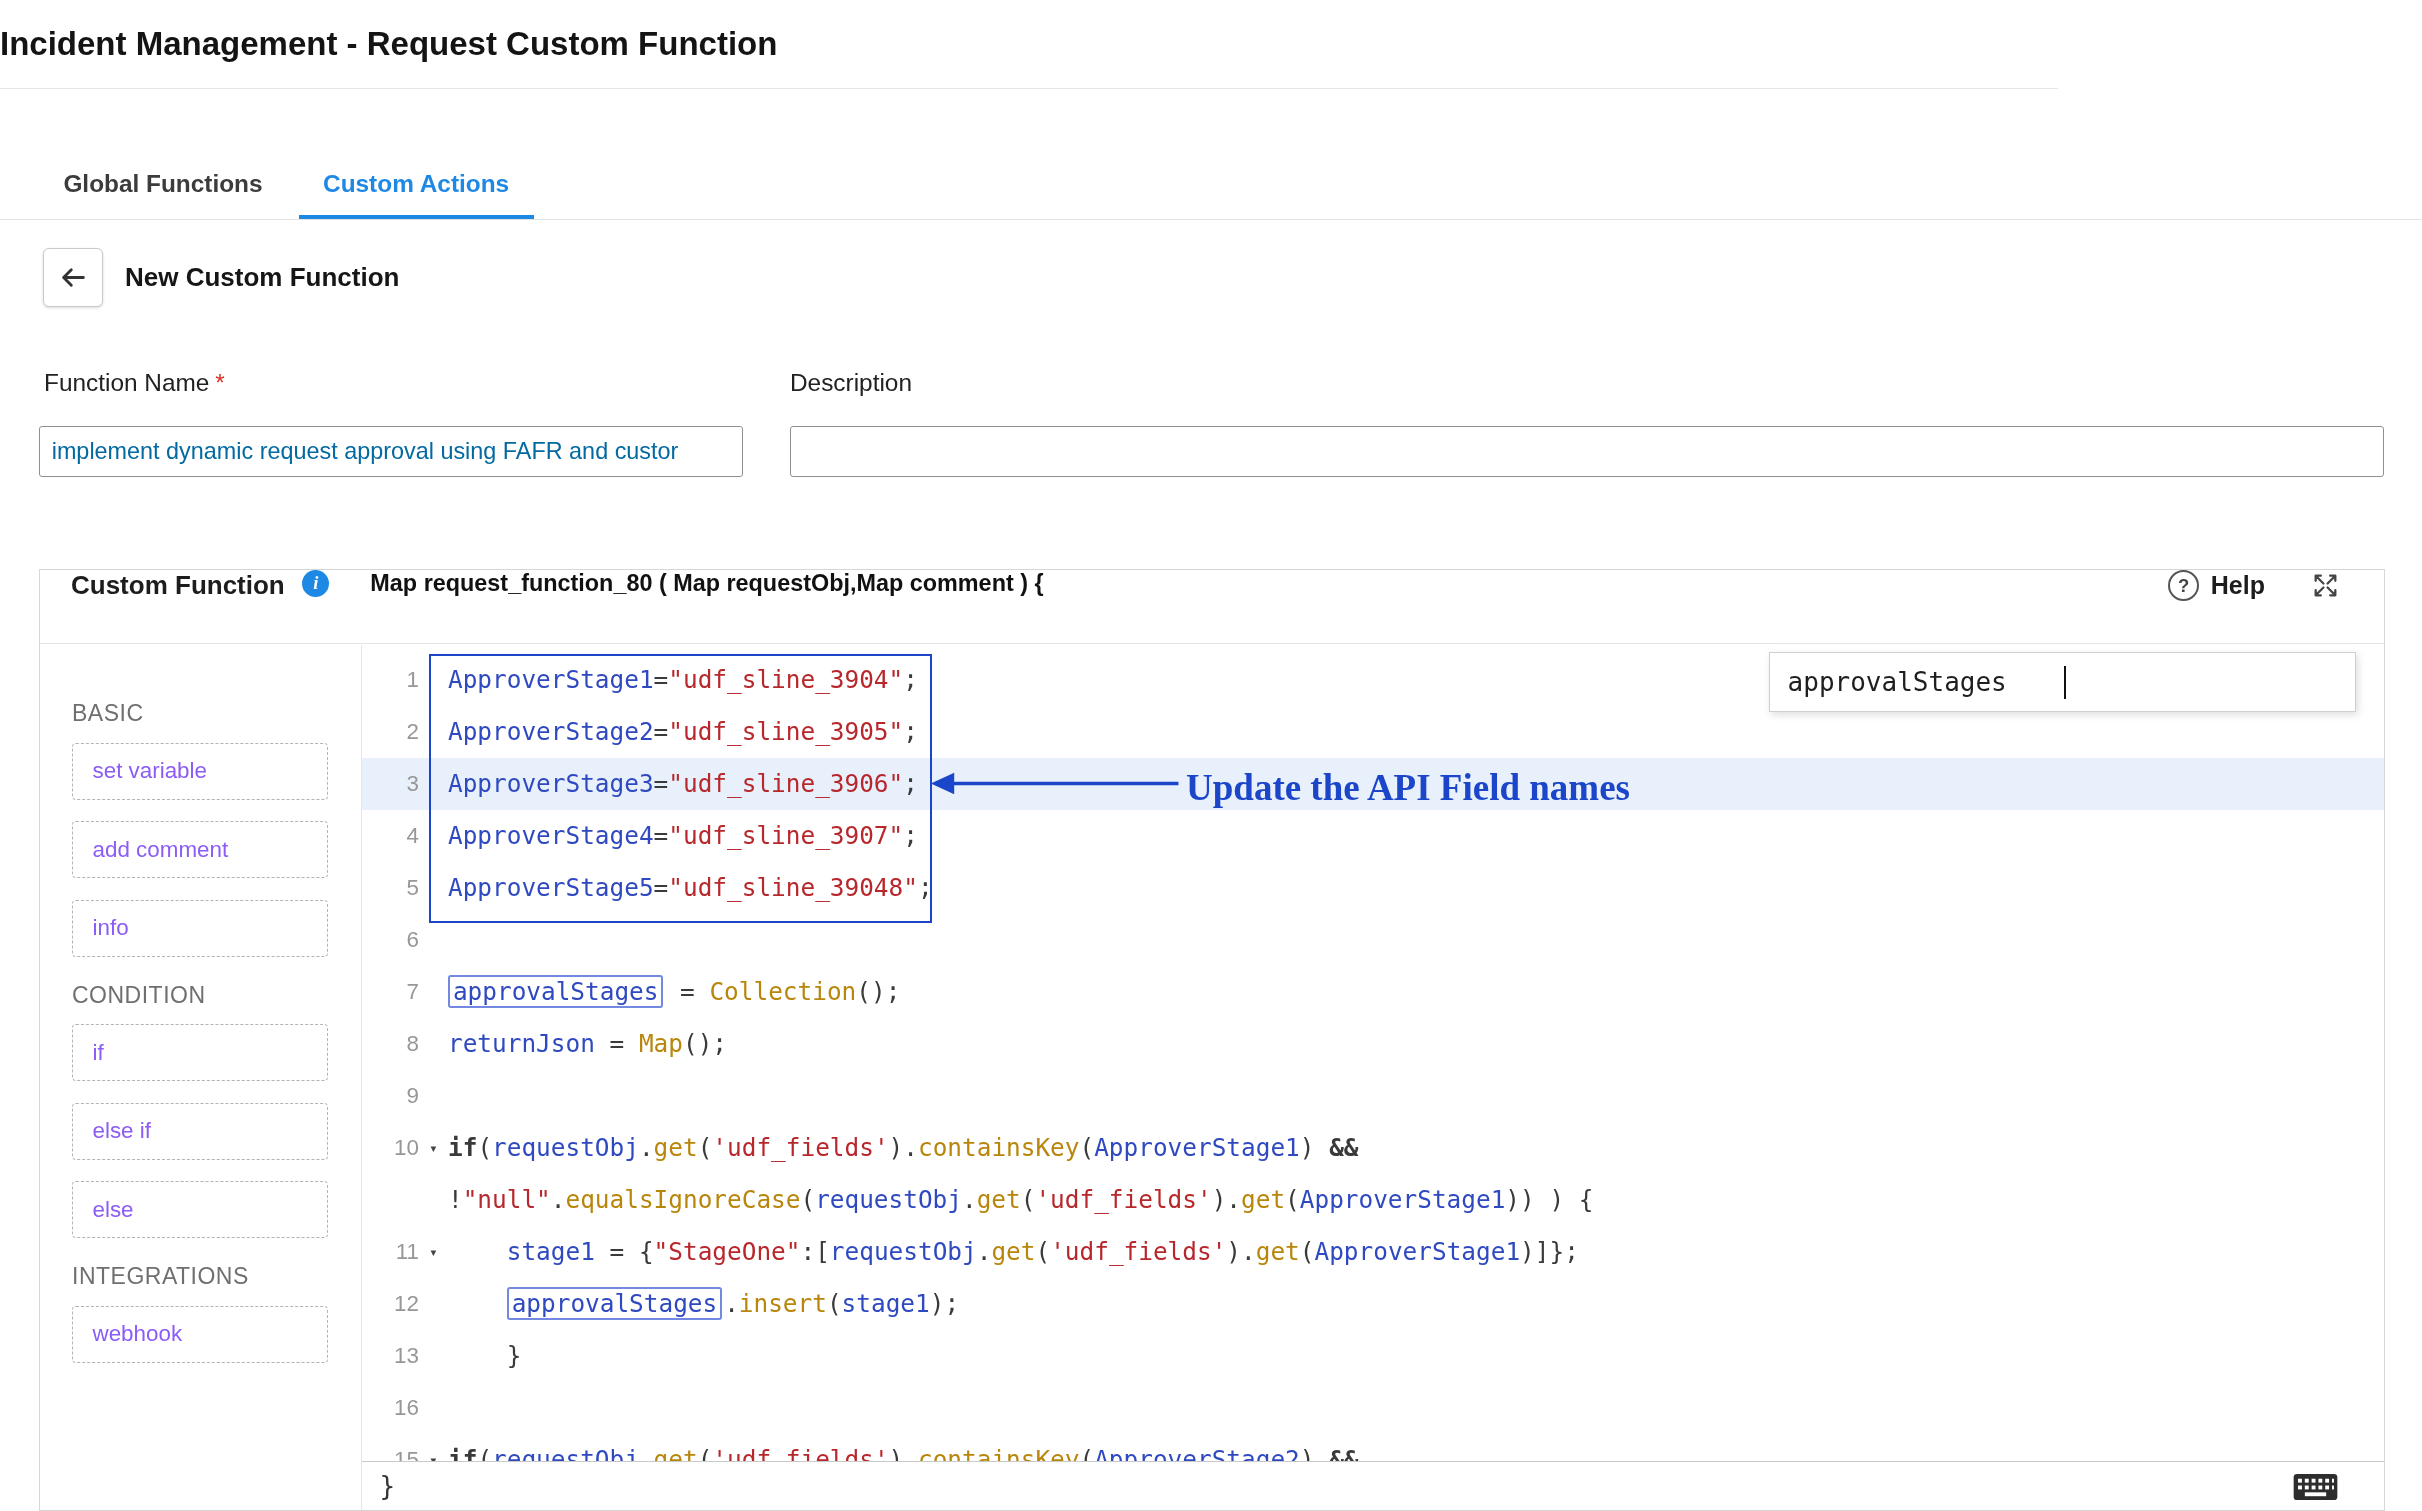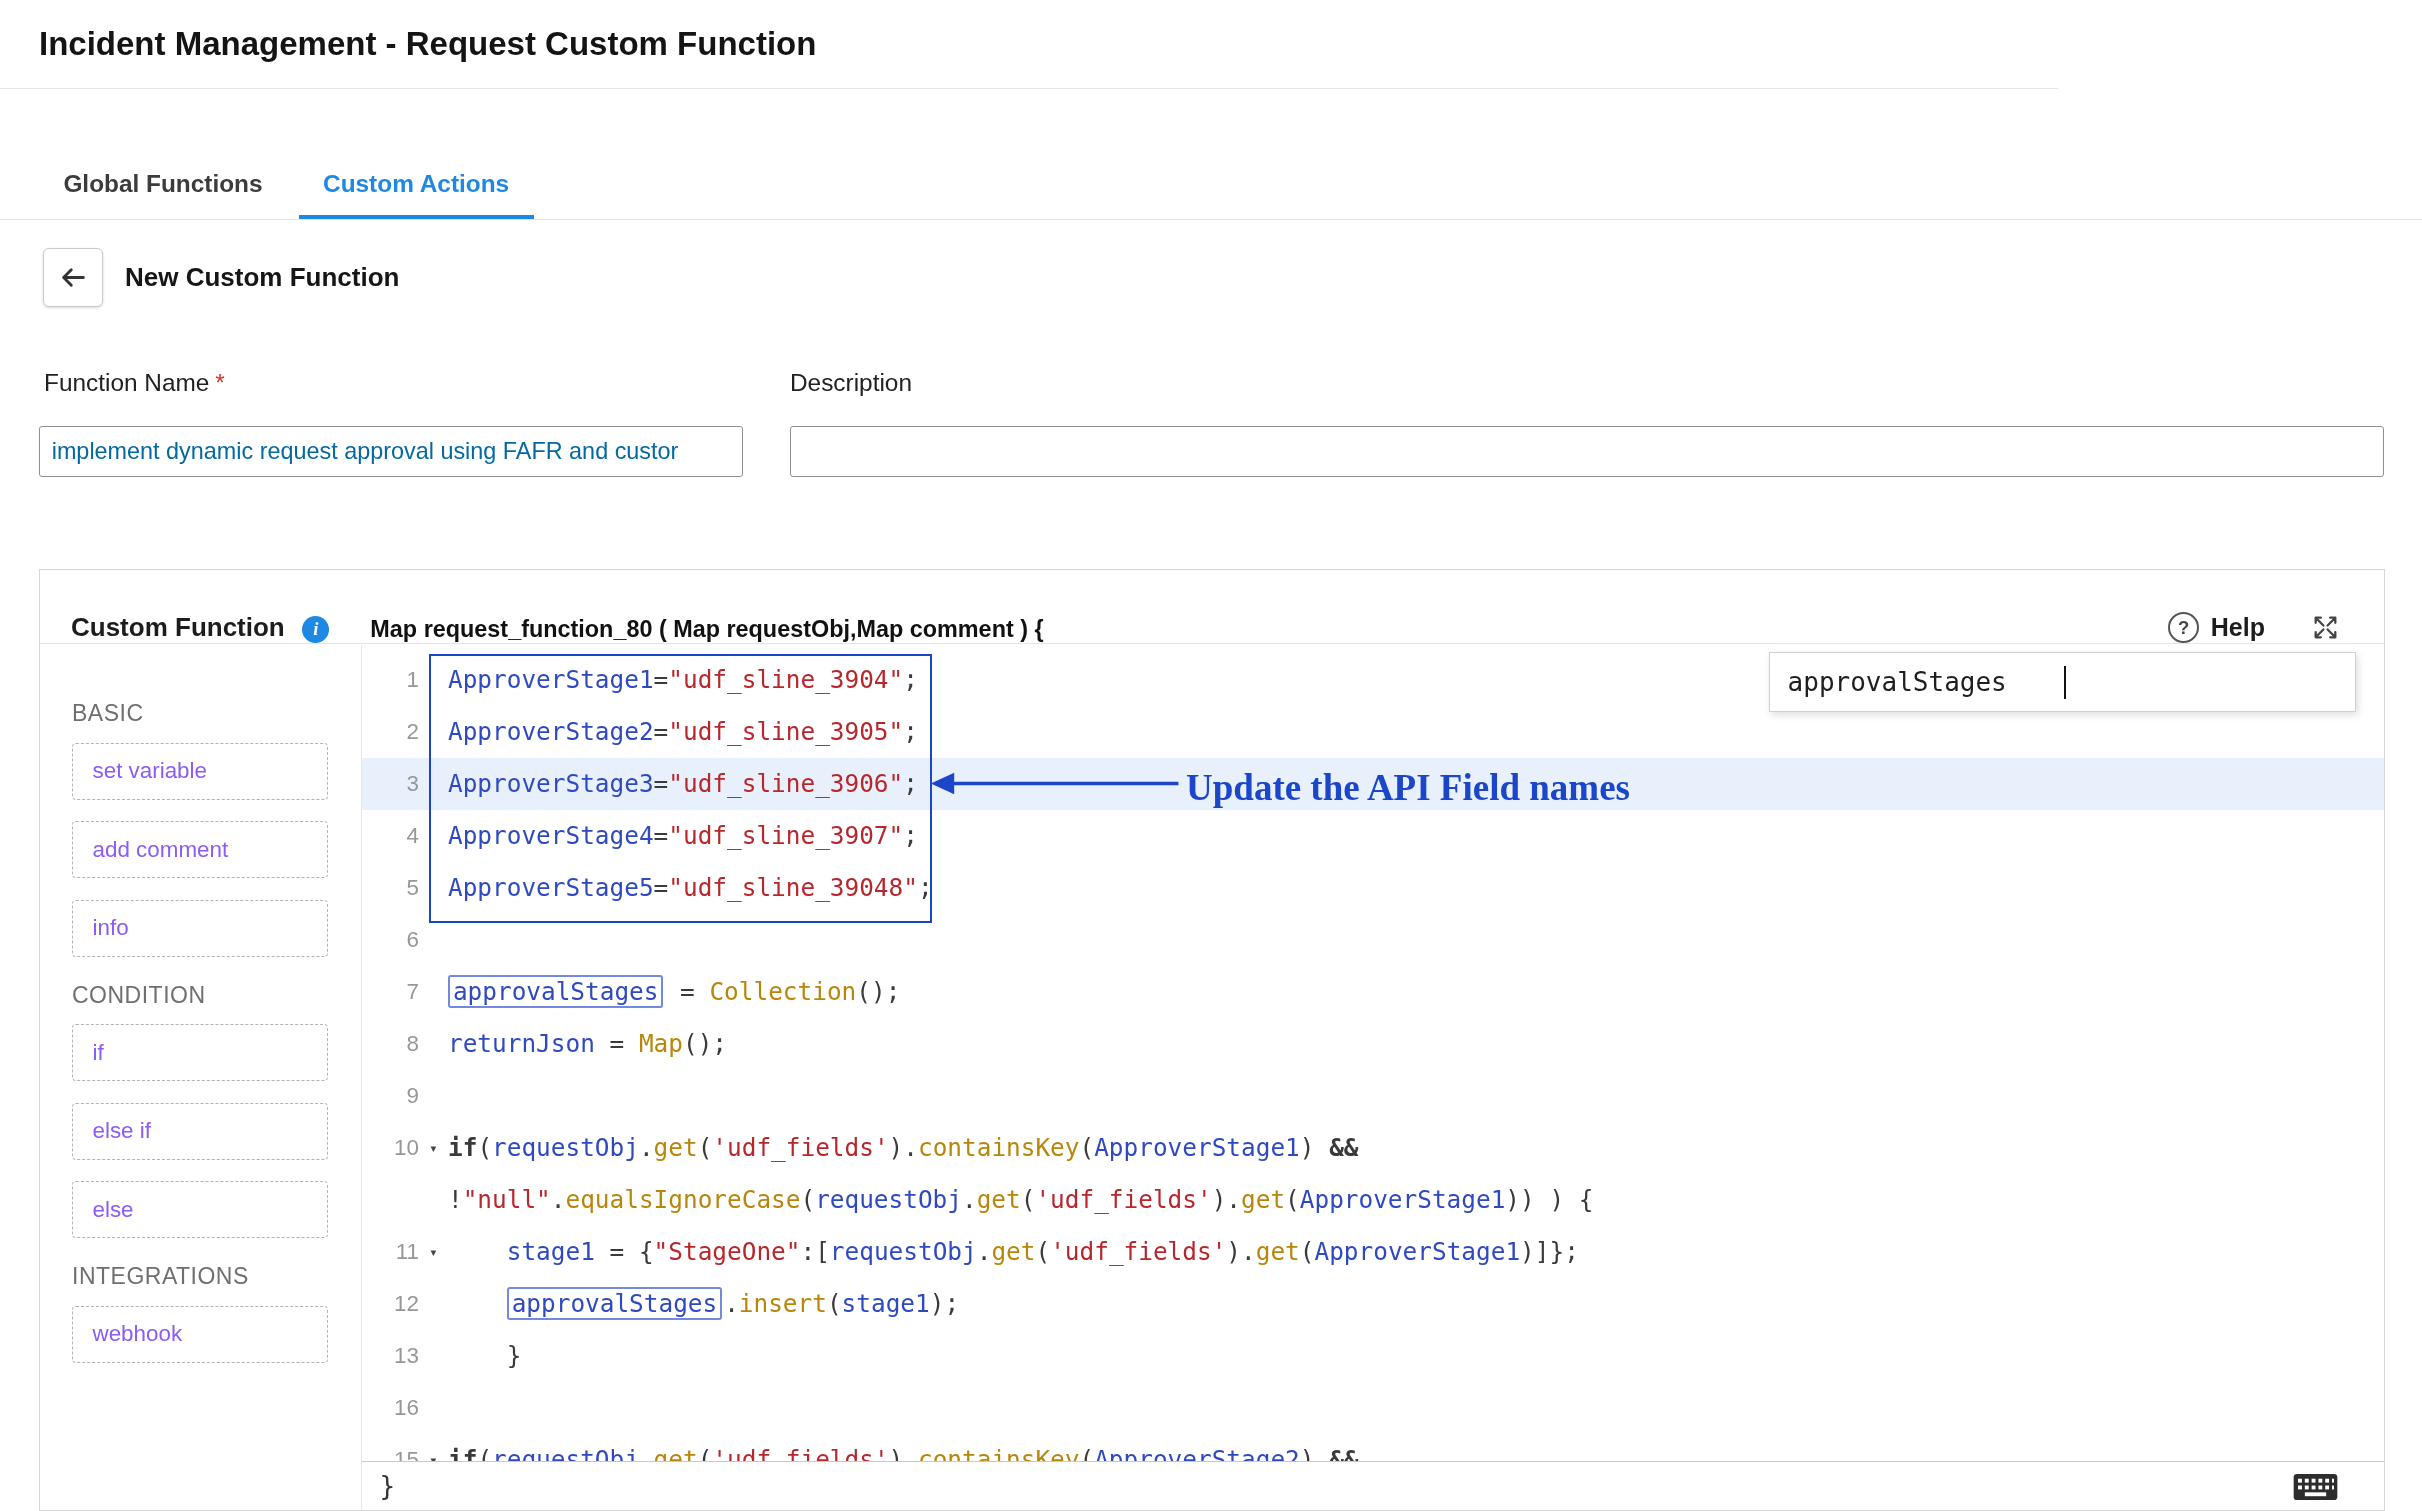--- a/index.html
+++ b/index.html
@@ -1,21 +1,21 @@
 <!DOCTYPE html>
 <html style="--accent: #1e88e5; --annot: #1b46c9; --tvar: #2f49c0; --tstr: #b8272c; --tmth: #b8860b;"><head>
 <meta charset="utf-8">
 <style>
   * { margin:0; padding:0; box-sizing:border-box; }
   html,body { width:2423px; height:1512px; overflow:hidden; background:#fff;
               font-family:"Liberation Sans", sans-serif; color:#222; position:relative; }
 
   
   .app-header { position:absolute; left:0; top:0; width:2058px; height:89px;
-                border-bottom:1px solid #e6e6e6; display:flex; align-items:center; padding-left:39px; background:#fff; }
+                border-bottom:1px solid #e6e6e6; display:flex; align-items:center; background:#fff; }
   .app-header h1 { font-size:33px; font-weight:bold; color:#141414; }
 
   
   .tabs { position:absolute; left:39px; top:148px; height:72px; display:flex; }
   .tab { position:relative; padding:0 24.4px; display:flex; align-items:center; font-size:24.4px;
          font-weight:bold; color:#3c3c3c; cursor:pointer; margin-right:11.7px; }
   .tab.active { color:var(--accent,#1e88e5); }
   .tab.active::after { content:""; position:absolute; left:0; right:0; bottom:0; height:4.9px;
                        background:var(--accent,#1e88e5); }
   .tabs-divider { position:absolute; left:0; right:0; top:219px; height:1px; background:#e2e2e2; }
@@ -32,21 +32,21 @@
   .f-label .req { color:#d93025; margin-left:5.9px; }
   .lbl-fn { left:44px; } .lbl-desc { left:790px; }
   .f-input { position:absolute; top:426px; height:51px; border:1px solid #8f8f8f; border-radius:2.9px;
              font-size:23.4px; color:#0369a1; padding:0 11.7px; outline:none; background:#fff;
              font-family:"Liberation Sans", sans-serif; }
   .in-fn { left:39px; width:704px; } .in-desc { left:790px; width:1594px; }
 
   
   .panel { position:absolute; left:39px; top:569px; width:2346px; height:942px;
            border:1px solid #d6d6d6; background:#fff; overflow:hidden; }
-  .panel-header { height:74px; border-bottom:1px solid #e5e5e5; display:flex; align-items:flex-end;
+  .panel-header { height:74px; border-bottom:1px solid #e5e5e5; display:flex; align-items:flex-start;
                   padding-left:31px; }
   .panel-title { font-size:26px; font-weight:bold; color:#1d1d1d; }
   .info-i { width:27px; height:27px; border-radius:50%; background:var(--accent,#1e88e5);
             margin-left:17.6px; display:flex; align-items:center; justify-content:center; }
   .info-i::after { content:"i"; color:#fff; font:italic bold 18.5px "Liberation Serif", serif; }
   .signature { margin-left:41px; font-size:23.4px; font-weight:bold; color:#111; }
   .help-group { margin-left:auto; display:flex; align-items:center; cursor:pointer; }
   .help-q { width:31px; height:31px; border-radius:50%; border:2px solid #555; display:flex;
             align-items:center; justify-content:center; }
   .help-q::after { content:"?"; font-size:18.5px; font-weight:bold; color:#444; }

